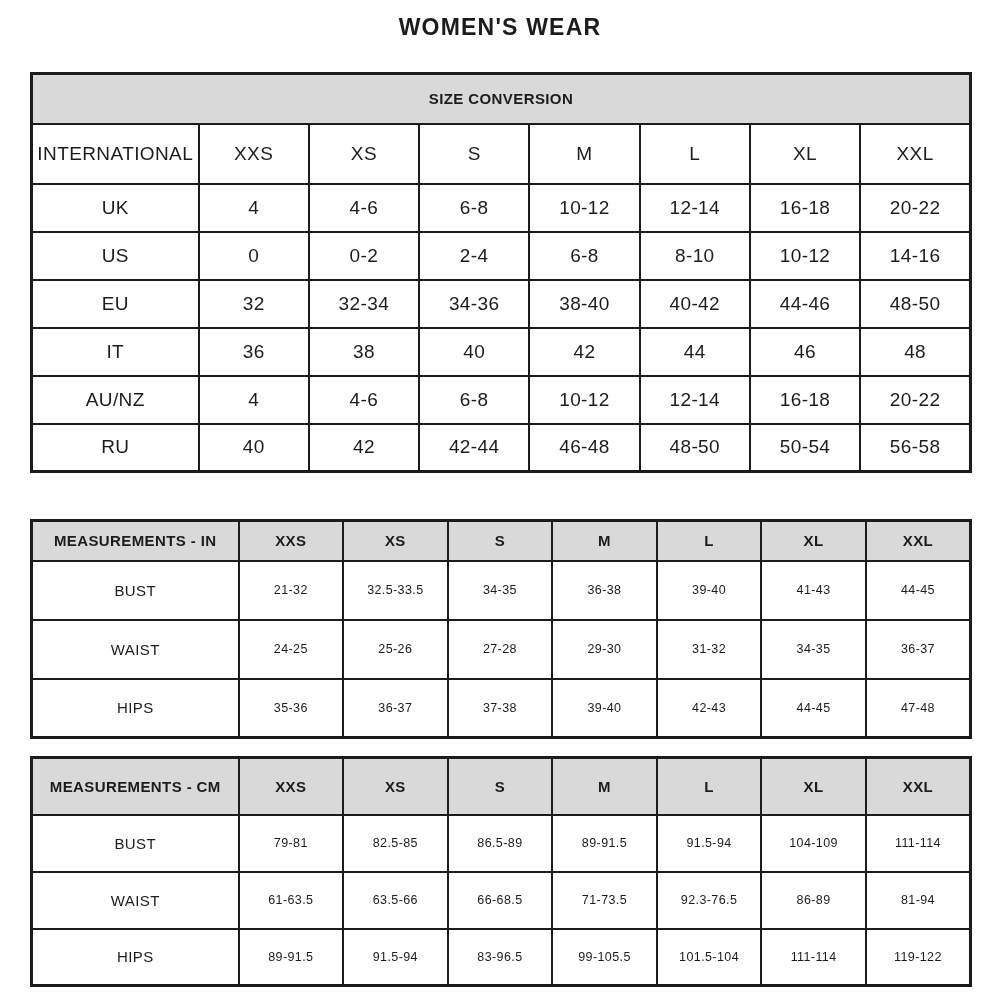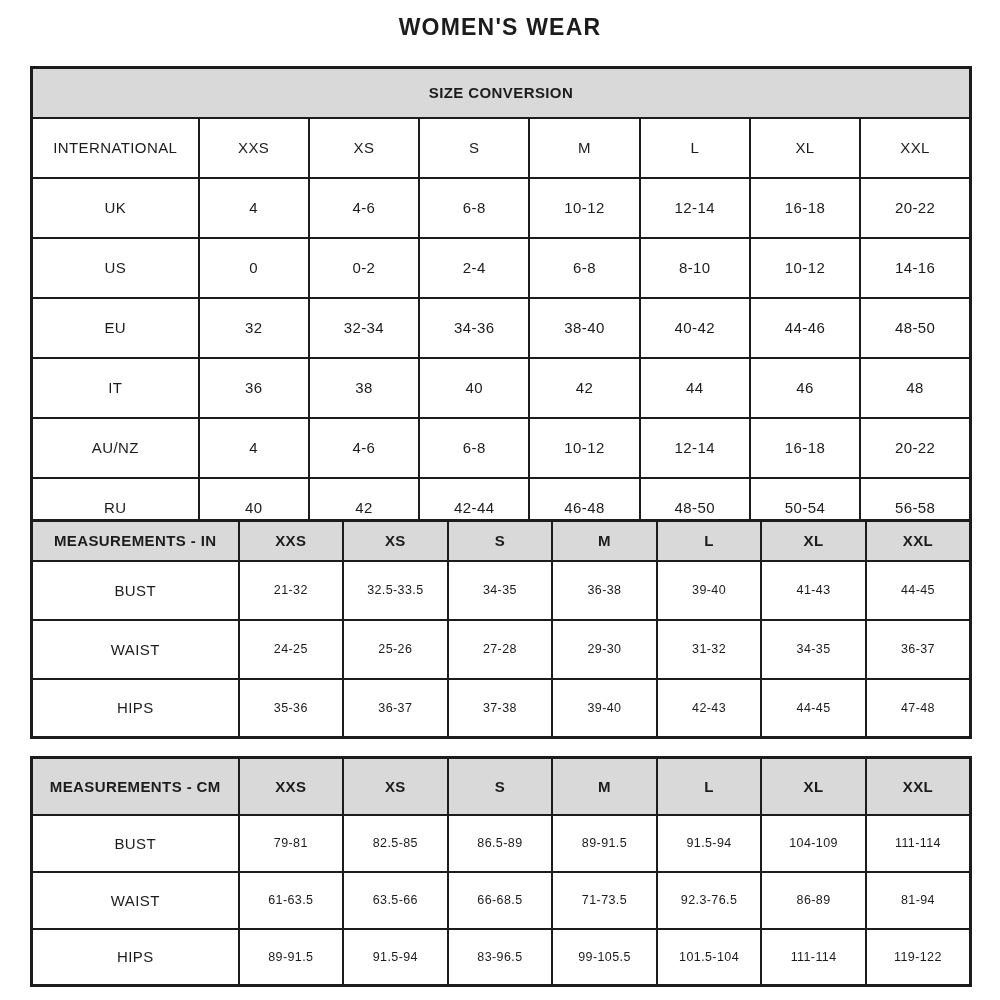--- a/index.html
+++ b/index.html
@@ -45,26 +45,26 @@
     overflow: hidden;
   }
   th.gray {
     background: var(--header-bg);
     font-weight: bold;
     font-size: 15px;
   }
   td.row-label { font-size: 15px; }
 
   
-  #t1 { top: 66px; padding-left: 16px; }
+  #t1 { top: 72px; padding-left: 16px; }
   #t1 col.c0 { width: 167px; }
   #t1 thead tr { height: 50px; }
-  #t1 tbody tr { height: 60px; }
+  #t1 tbody tr { height: 48px; }
   #t1 tbody tr:first-child { height: 60px; }
-  #t1 td { font-size: 15px; }
+  #t1 td { font-size: 19px; }
 
   
   #t2 { top: 519px; }
   #t2 col.c0 { width: 207px; }
   #t2 thead tr { height: 40px; }
   #t2 tbody tr { height: 59px; }
   #t2 td.val { font-size: 12.5px; }
 
   
   #t3 { top: 756px; }

